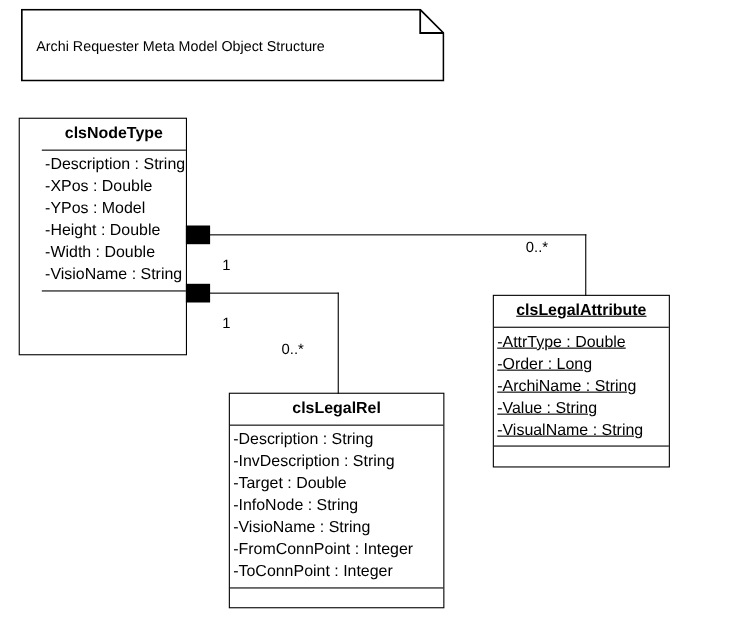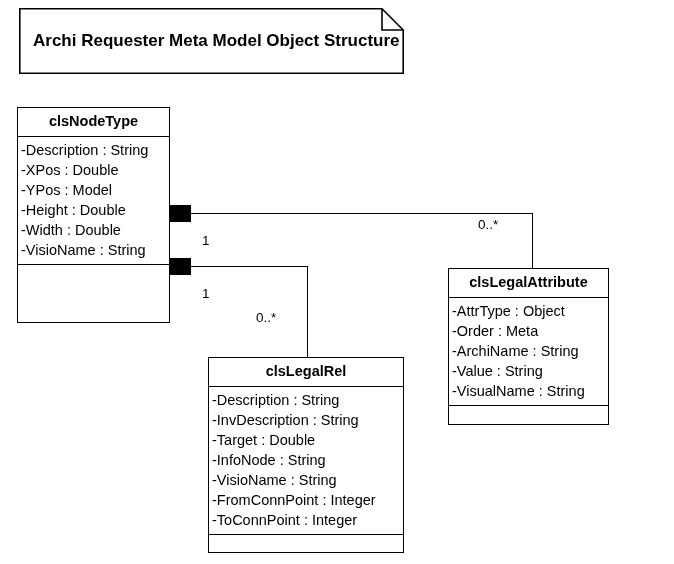--- a/index.html
+++ b/index.html
@@ -29,24 +29,23 @@
     width: 100%;
     height: 100%;
   }
   .note-text {
     position: absolute;
     left: 14px;
     top: 0;
     height: 100%;
     display: flex;
     align-items: center;
-    font-size: 17px;
+    font-size: 13px;
     color: #000000;
     white-space: nowrap;
-    font-weight: bold;
   }
 
   
   .uml-class {
     position: absolute;
     box-sizing: border-box;
     border: 1.6px solid #000000;
     background: #ffffff;
   }
   .uml-name {
@@ -107,38 +106,38 @@
 <div id="canvas">
 
   <div class="note" style="left:19px; top:8px; width:385px; height:66px;">
     <svg class="note-body" width="385" height="66" viewBox="0 0 385 66">
       <path d="M 0.8 0.8 L 363 0.8 L 384.2 22 L 384.2 65.2 L 0.8 65.2 Z" fill="#ffffff" stroke="#000000" stroke-width="1.6"></path>
       <path d="M 363 0.8 L 363 22 L 384.2 22" fill="none" stroke="#000000" stroke-width="1.6"></path>
     </svg>
     <div class="note-text">Archi Requester Meta Model Object Structure</div>
   </div>
 
-  <div class="uml-class" style="left:17px; top:107px; width:153px; height:216px;">
+  <div class="uml-class" style="left:17px; top:107px; width:153px; height:216px;padding-left:20px;">
     <div class="uml-name">clsNodeType</div>
     <div class="uml-attrs">
       <div class="uml-attr">-Description : String</div>
       <div class="uml-attr">-XPos : Double</div>
       <div class="uml-attr">-YPos : Model</div>
       <div class="uml-attr">-Height : Double</div>
       <div class="uml-attr">-Width : Double</div>
       <div class="uml-attr">-VisioName : String</div>
     </div>
     <div class="uml-ops"></div>
   </div>
 
-  <div class="uml-class" style="left:448px; top:268px; width:161px; height:157px;">
+  <div class="uml-class" style="left:448px; top:268px; width:161px; height:157px;text-decoration:underline;">
     <div class="uml-name">clsLegalAttribute</div>
     <div class="uml-attrs">
-      <div class="uml-attr">-AttrType : Object</div>
-      <div class="uml-attr">-Order : Meta</div>
+      <div class="uml-attr">-AttrType : Double</div>
+      <div class="uml-attr">-Order : Long</div>
       <div class="uml-attr">-ArchiName : String</div>
       <div class="uml-attr">-Value : String</div>
       <div class="uml-attr">-VisualName : String</div>
     </div>
     <div class="uml-ops"></div>
   </div>
 
   <div class="uml-class" style="left:208px; top:357px; width:196px; height:196px;">
     <div class="uml-name">clsLegalRel</div>
     <div class="uml-attrs">

